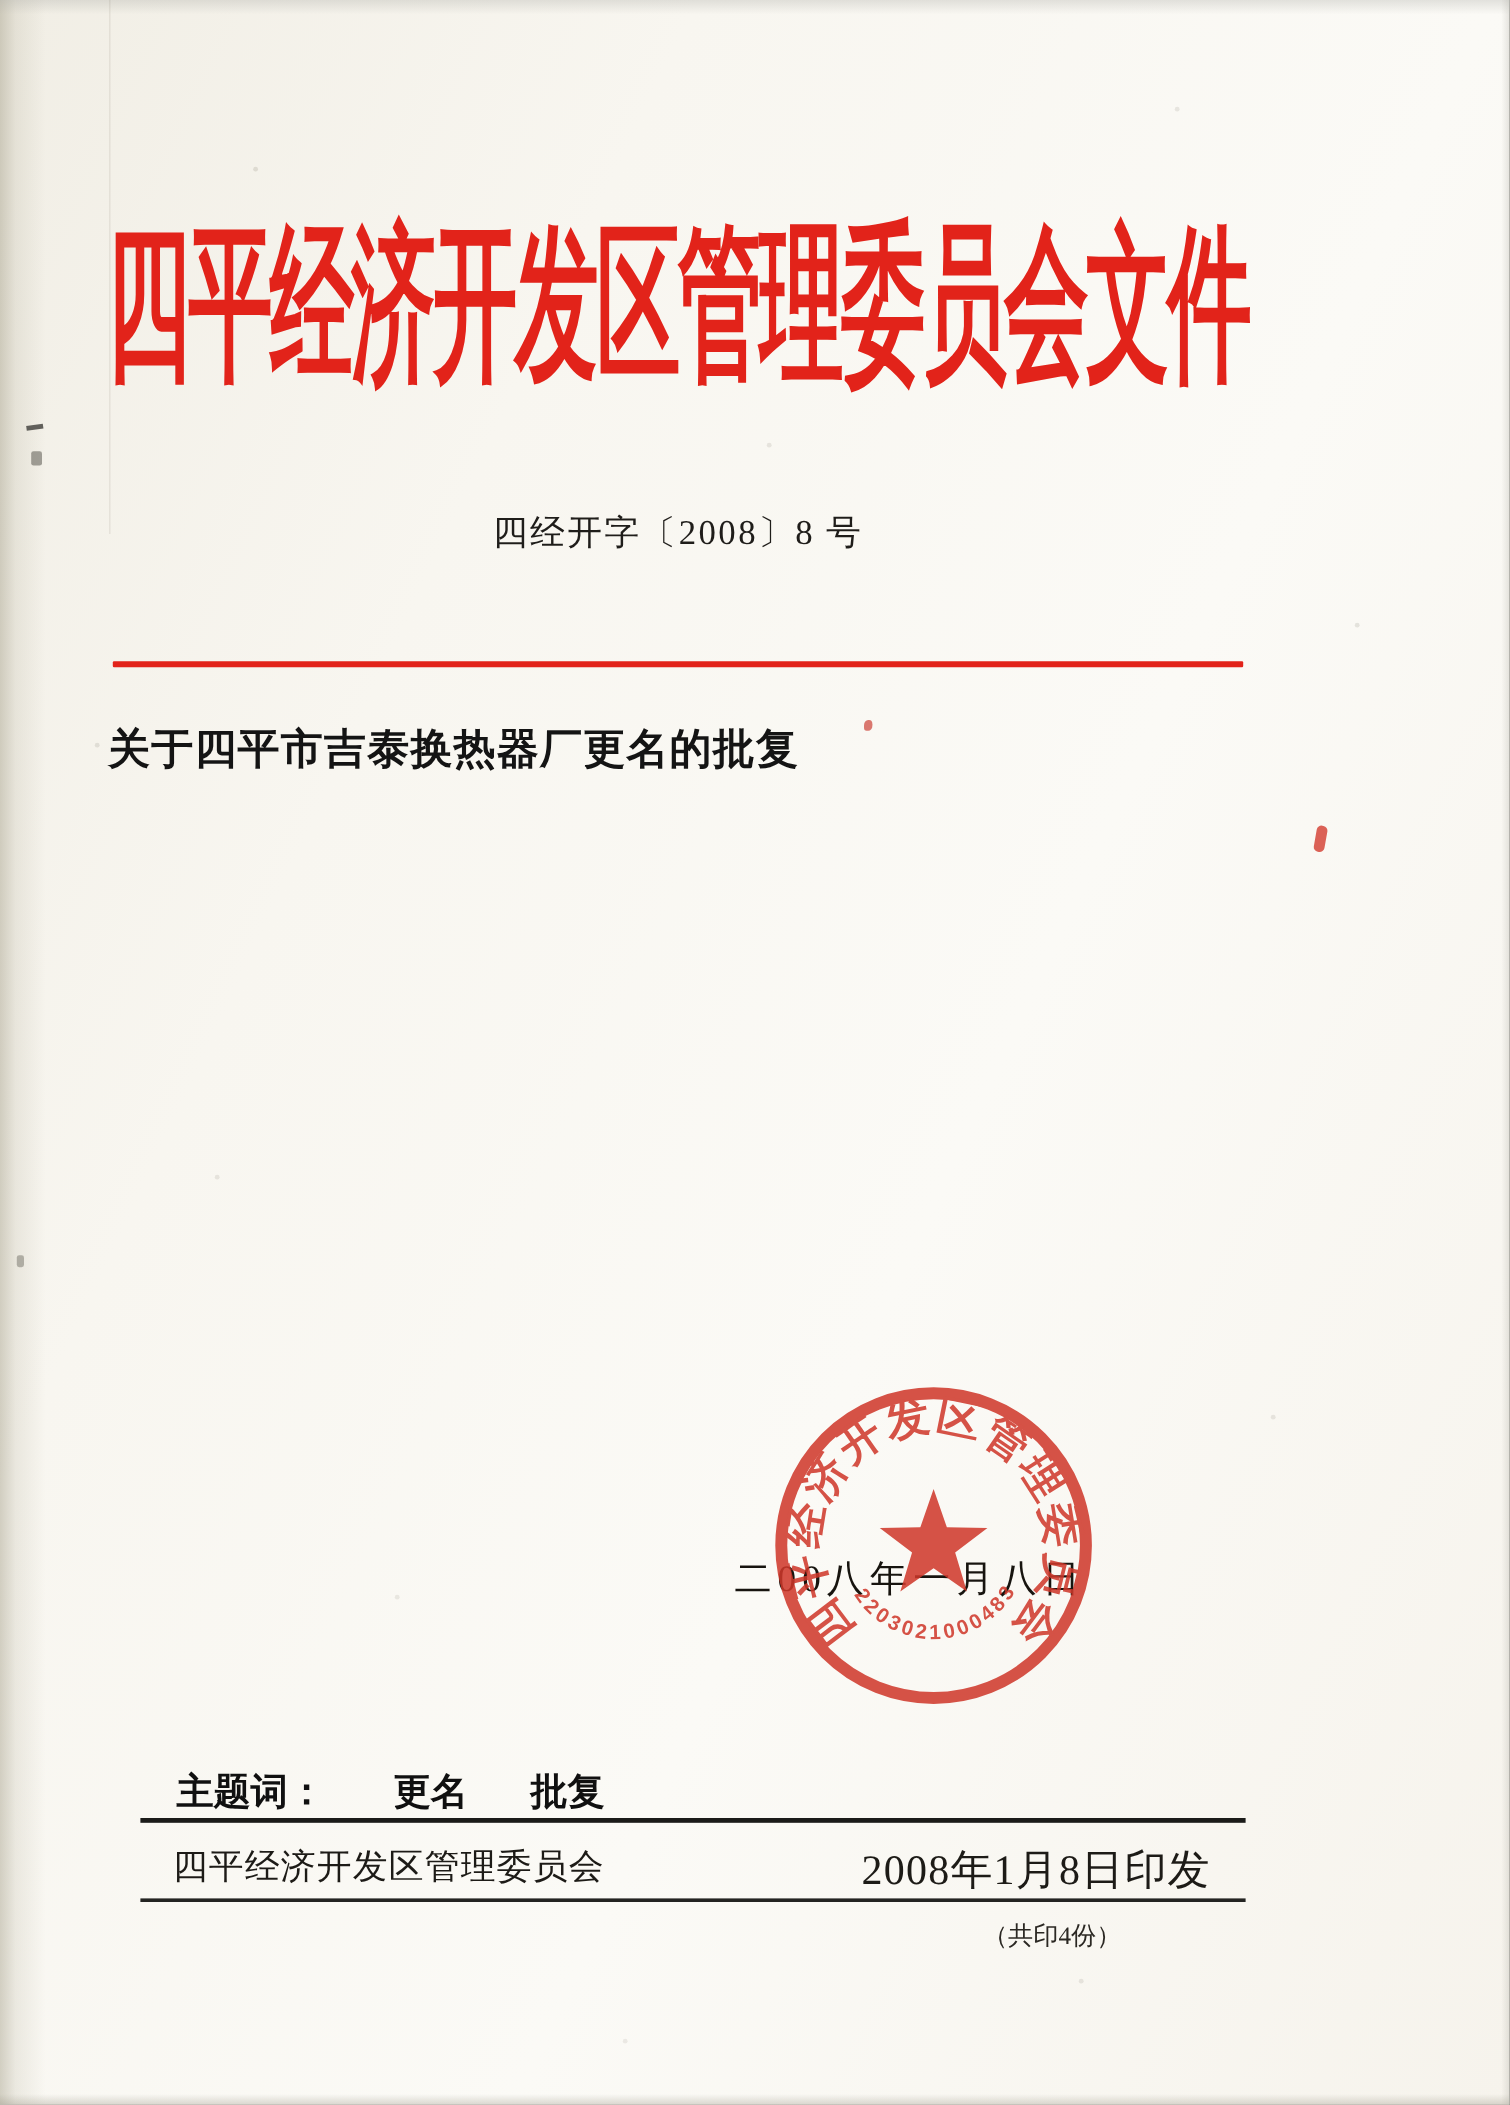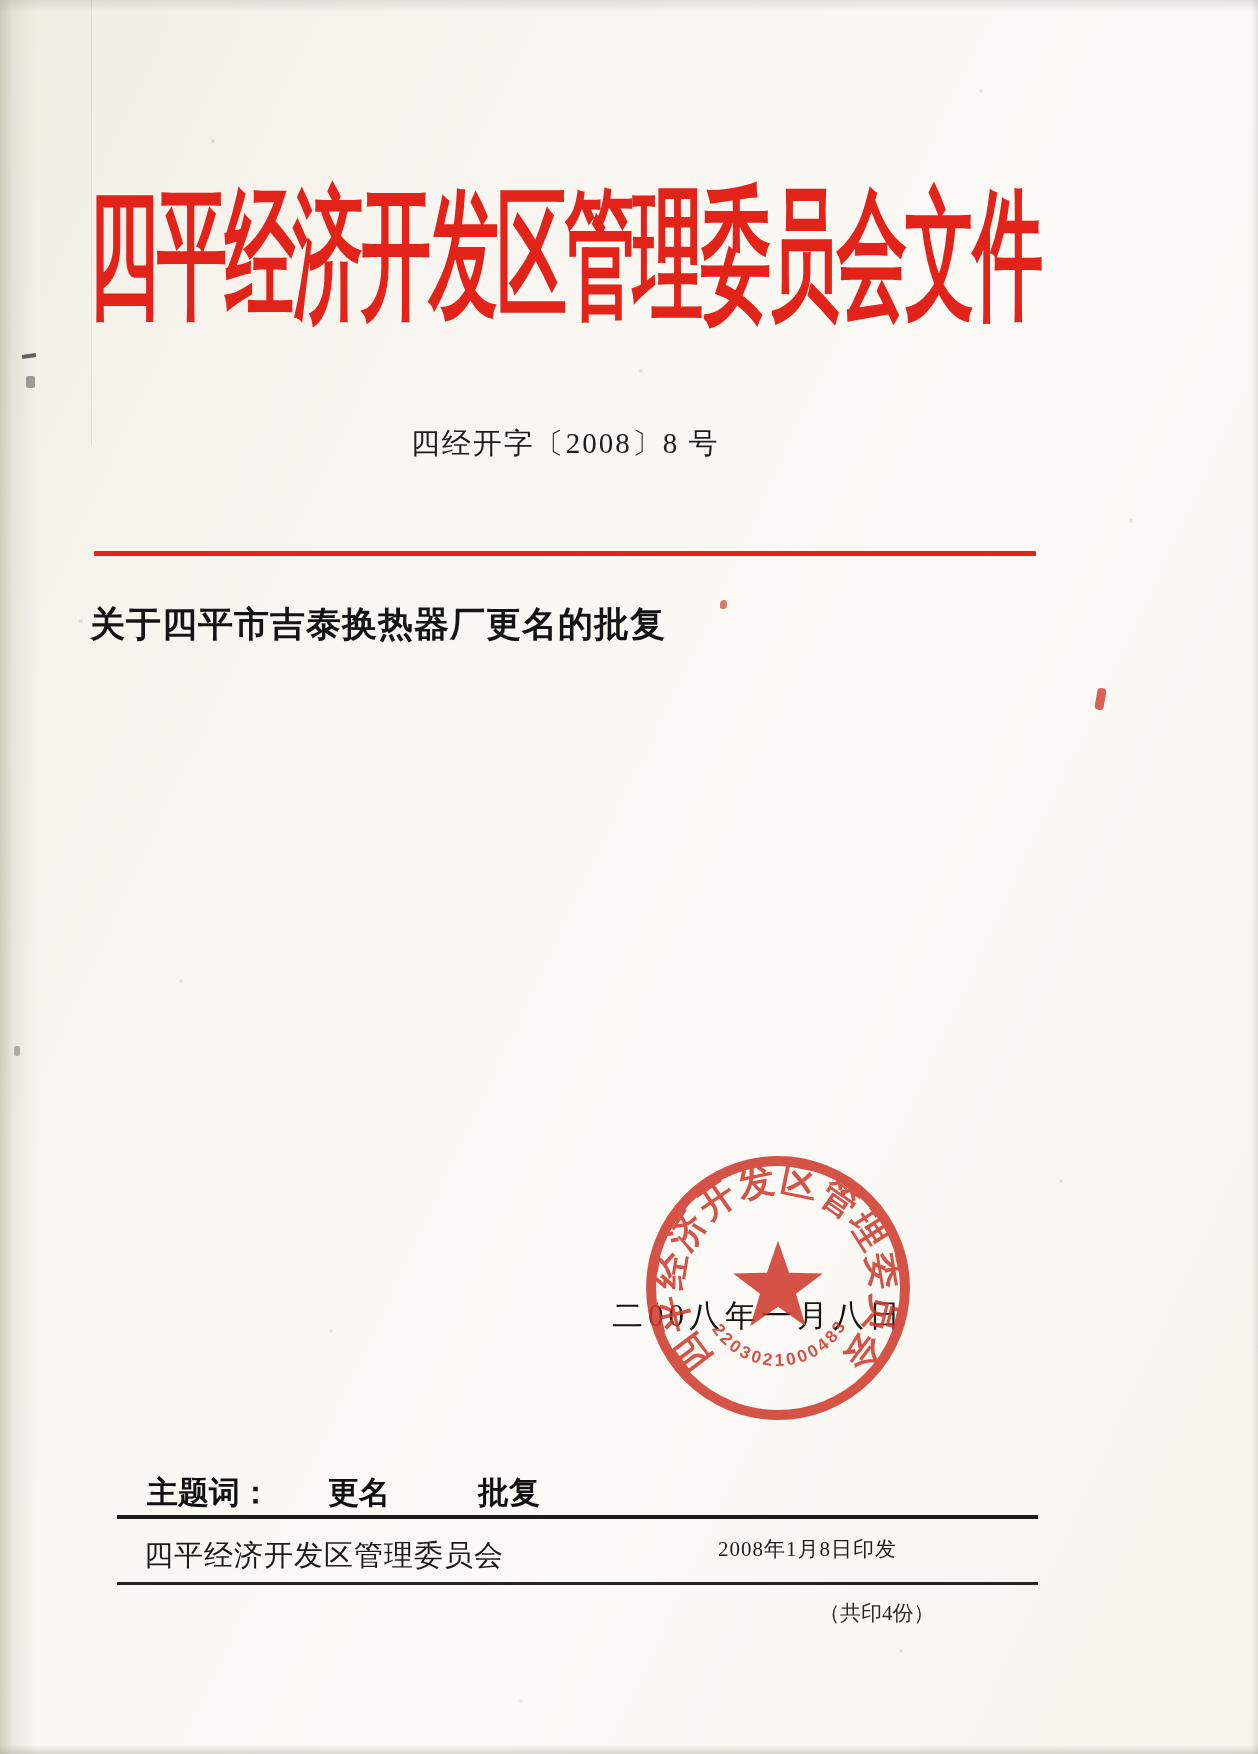--- a/index.html
+++ b/index.html
@@ -58,27 +58,27 @@
 
   .date-line{position:absolute;top:1295px;left:612px;
     font-size:31px;letter-spacing:5px;color:#17140f;z-index:2;}
 
   .stamp{position:absolute;left:642px;top:1152px;width:272px;height:272px;opacity:.86;z-index:3;}
 
   .subject-row{position:absolute;top:1472px;left:147px;display:flex;align-items:flex-start;
     font-family:"Liberation Sans","DejaVu Sans",sans-serif;
     font-size:31px;font-weight:bold;color:#101010;}
   .subject-term-1{margin-left:57px;}
-  .subject-term-2{margin-left:88px;}
+  .subject-term-2{margin-left:52px;}
 
   .rule-heavy{position:absolute;top:1515px;left:117px;width:921px;height:4px;background:#1b1b19;}
   .rule-light{position:absolute;top:1582px;left:117px;width:921px;height:3px;background:#242422;}
 
   .office{position:absolute;top:1536px;left:144px;font-size:29px;letter-spacing:1px;color:#1d1b17;}
-  .print-date{position:absolute;top:1535px;left:718px;font-size:21px;letter-spacing:1px;color:#1d1b17;}
+  .print-date{position:absolute;top:1535px;left:718px;font-size:35px;letter-spacing:1px;color:#1d1b17;}
   .copies{position:absolute;top:1599px;left:788px;font-size:21px;color:#2b2823;margin-left:31px;}
 </style>
 </head>
 <body>
 
 <div class="page">
 
   <div class="edge-left"></div>
   <div class="edge-top"></div>
   <div class="edge-bottom"></div>

